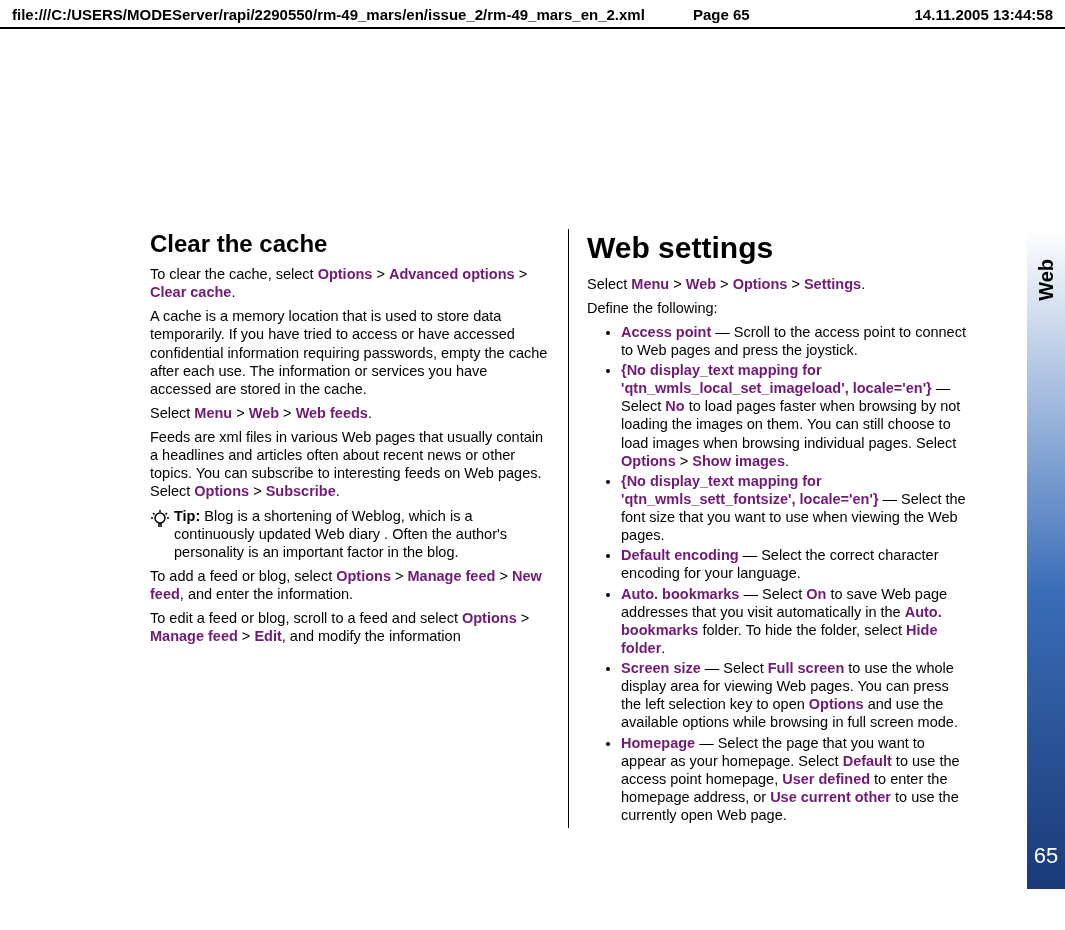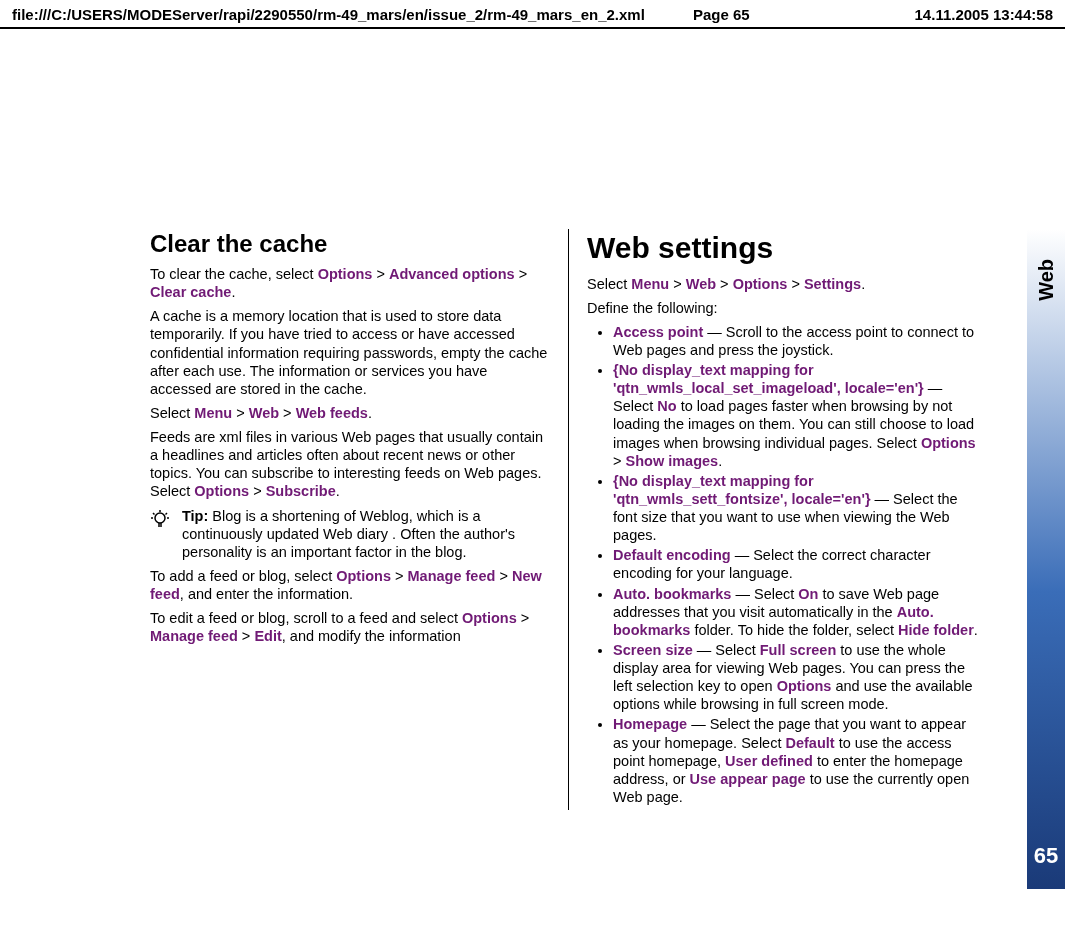--- a/index.html
+++ b/index.html
@@ -49,25 +49,25 @@
     margin: 0 0 6px 0;
     font-weight: bold;
   }
   h1 {
     font-size: 30px;
     margin: 16px 0 8px 0;
     font-weight: bold;
   }
   p { margin: 6px 0; }
   .blue { color: #701a75; font-weight: bold; }
-  ul { margin: 4px 8px; padding-left: 18px; }
+  ul { margin: 4px 16px; padding-left: 18px; }
   li { margin: 2px 0; }
   .tip {
     display: flex;
-    gap: 12px;
+    gap: 4px;
     margin: 6px 0;
   }
   .tip-icon {
     font-size: 20px;
     line-height: 1;
     margin-top: 2px;
   }
   .sidebar {
     position: absolute;
     right: 0;
@@ -85,21 +85,21 @@
   .sidebar-tab {
     writing-mode: vertical-rl;
     transform: rotate(180deg);
     font-size: 20px;
     font-weight: bold;
     color: #000;
   }
   .page-num {
     color: #fff;
     font-size: 22px;
-    font-weight: bold;
+    font-weight: normal;
     text-align: center;
   }
 </style>
 </head>
 <body>
 
 <div class="header">
   <div class="left">file:///C:/USERS/MODEServer/rapi/2290550/rm-49_mars/en/issue_2/rm-49_mars_en_2.xml</div>
   <div class="mid">Page 65</div>
   <div class="right">14.11.2005 13:44:58</div>
@@ -154,21 +154,21 @@
         <span>Select </span><span class="blue">Menu</span><span> &gt; </span><span class="blue">Web</span><span> &gt; </span><span class="blue">Options</span><span> &gt; </span><span class="blue">Settings</span><span>.</span>
       </p>
       <p>Define the following:</p>
       <ul>
         <li><span class="blue">Access point</span><span> — Scroll to the access point to connect to Web pages and press the joystick.</span></li>
         <li><span class="blue">{No display_text mapping for 'qtn_wmls_local_set_imageload', locale='en'}</span><span> — Select </span><span class="blue">No</span><span> to load pages faster when browsing by not loading the images on them. You can still choose to load images when browsing individual pages. Select </span><span class="blue">Options</span><span> &gt; </span><span class="blue">Show images</span><span>.</span></li>
         <li><span class="blue">{No display_text mapping for 'qtn_wmls_sett_fontsize', locale='en'}</span><span> — Select the font size that you want to use when viewing the Web pages.</span></li>
         <li><span class="blue">Default encoding</span><span> — Select the correct character encoding for your language.</span></li>
         <li><span class="blue">Auto. bookmarks</span><span> — Select </span><span class="blue">On</span><span> to save Web page addresses that you visit automatically in the </span><span class="blue">Auto. bookmarks</span><span> folder. To hide the folder, select </span><span class="blue">Hide folder</span><span>.</span></li>
         <li><span class="blue">Screen size</span><span> — Select </span><span class="blue">Full screen</span><span> to use the whole display area for viewing Web pages. You can press the left selection key to open </span><span class="blue">Options</span><span> and use the available options while browsing in full screen mode.</span></li>
-        <li><span class="blue">Homepage</span><span> — Select the page that you want to appear as your homepage. Select </span><span class="blue">Default</span><span> to use the access point homepage, </span><span class="blue">User defined</span><span> to enter the homepage address, or </span><span class="blue">Use appear page</span><span> to use the currently open Web page.</span></li>
+        <li><span class="blue">Homepage</span><span> — Select the page that you want to appear as your homepage. Select </span><span class="blue">Default</span><span> to use the access point homepage, </span><span class="blue">User defined</span><span> to enter the homepage address, or </span><span class="blue">Use current other</span><span> to use the currently open Web page.</span></li>
       </ul>
     </div>
   </div>
 
   <div class="sidebar">
     <div class="sidebar-tab">Web</div>
     <div class="page-num">65</div>
   </div>
 </div>
 

